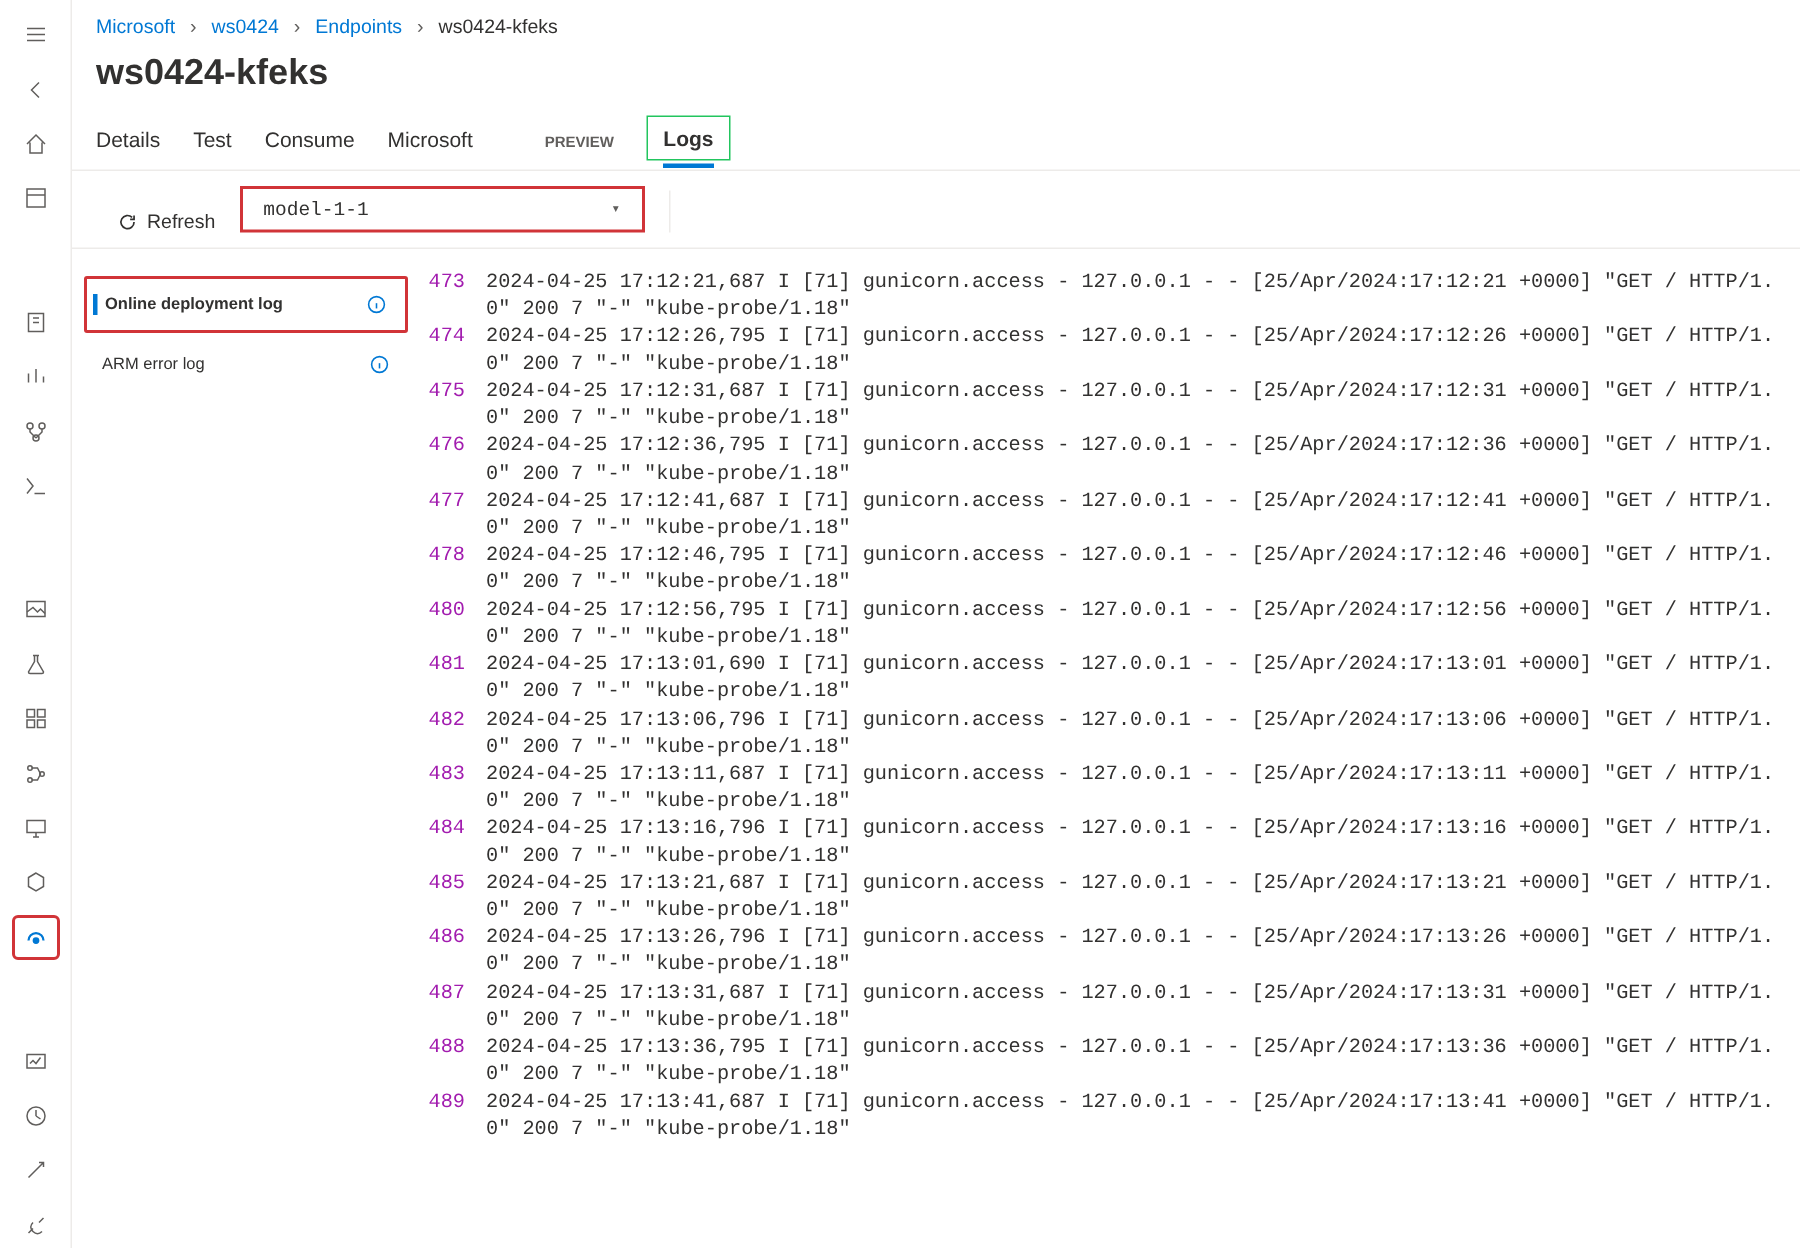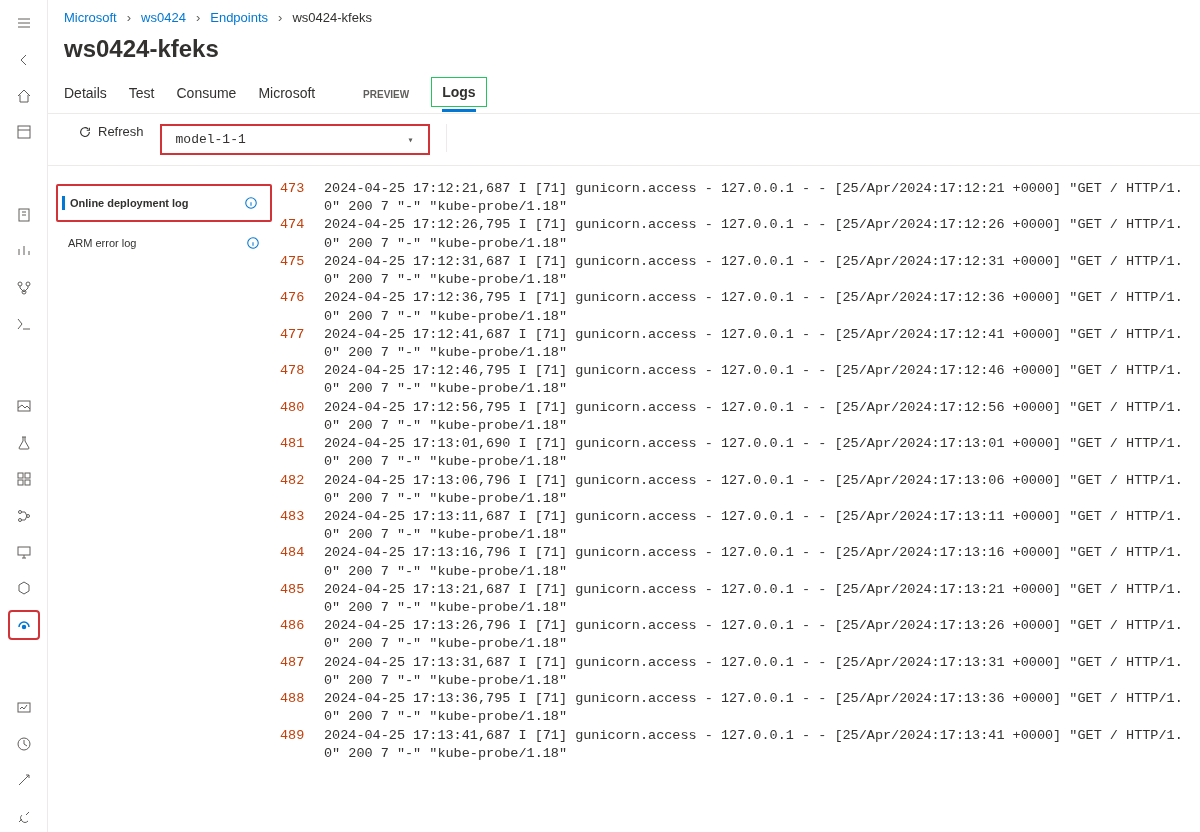--- a/index.html
+++ b/index.html
@@ -81,21 +81,21 @@
     margin-bottom: 4px;
   }
   .tabs .tab.active::after {
     content: "";
     position: absolute;
     left: 10px; right: 10px; bottom: -6px;
     height: 3px;
     background: #0078d4;
   }
   .toolbar {
-    display: flex; align-items: flex-start;
+    display: flex; align-items: flex-end;
     padding: 10px 20px 10px 30px;
     gap: 16px;
     border-bottom: 1px solid #edebe9;
   }
   .refresh {
     display: flex; align-items: center; gap: 6px;
     cursor: pointer;
     font-size: 13px;
   }
   .refresh-icon {
@@ -153,22 +153,22 @@
     font-size: 13.5px;
     line-height: 1.35;
     overflow: auto;
   }
   .logview .row {
     display: flex;
     align-items: flex-start;
   }
   .logview .ln {
     width: 44px;
-    text-align: left;
-    color: #c2410c;
+    text-align: right;
+    color: #a21caf;
     padding-right: 14px;
     flex-shrink: 0;
     user-select: none;
   }
   .logview .txt {
     flex: 1;
     white-space: pre-wrap;
     word-break: break-all;
     color: #323130;
     padding-right: 8px;

